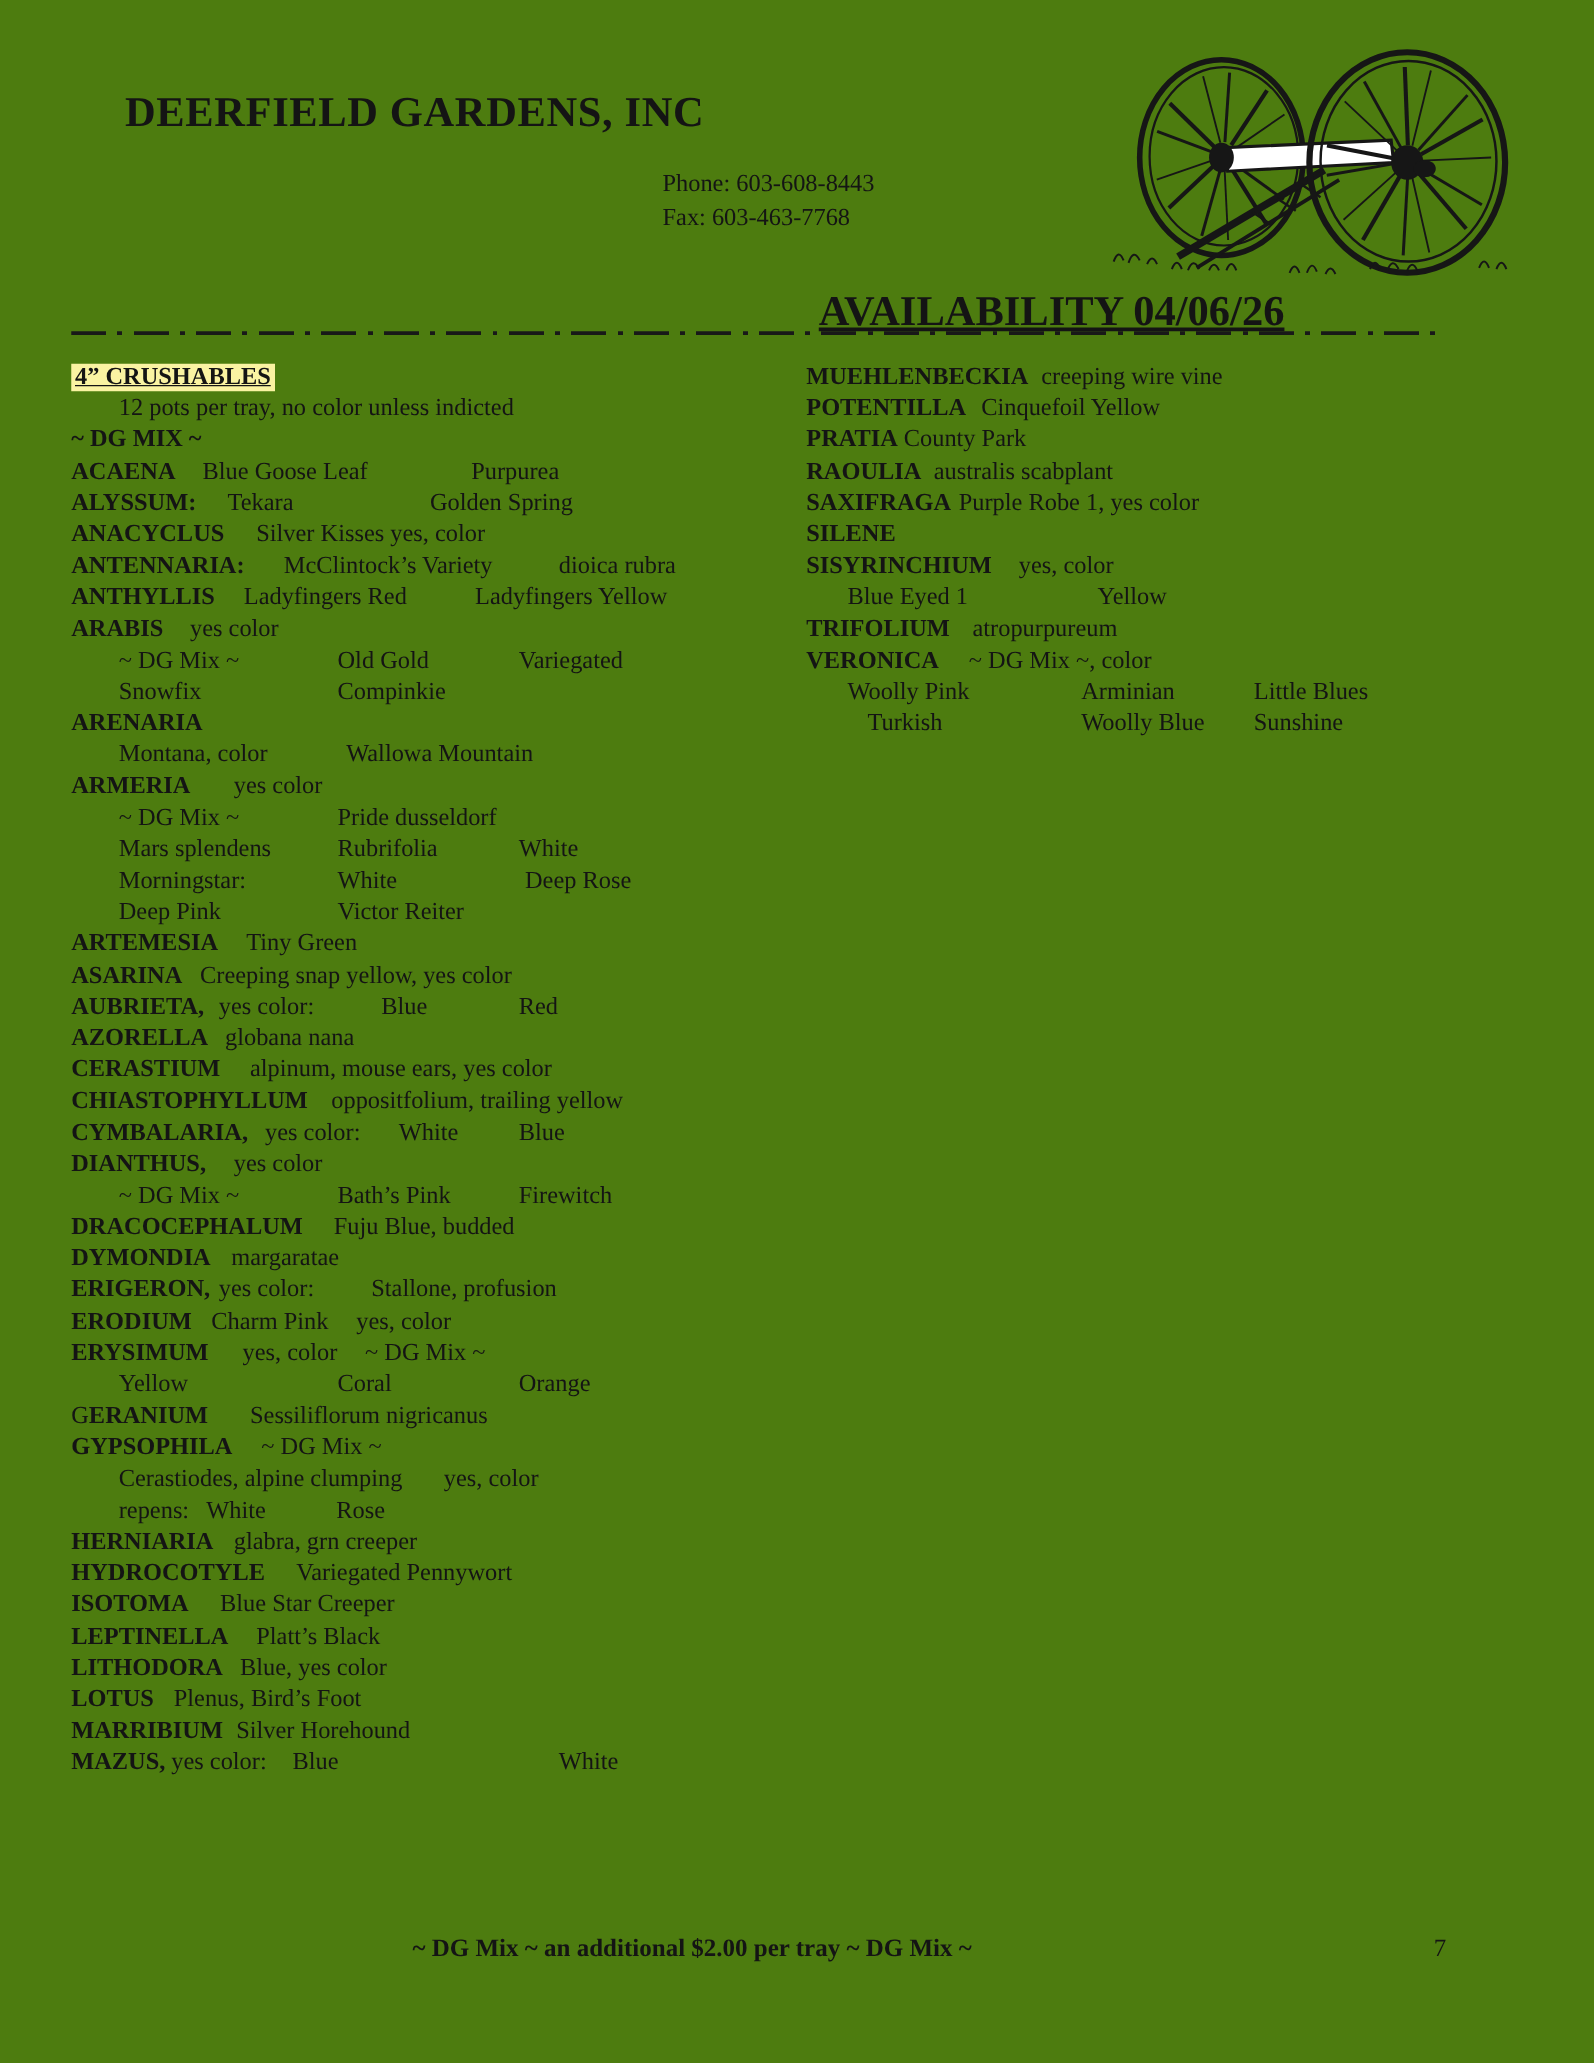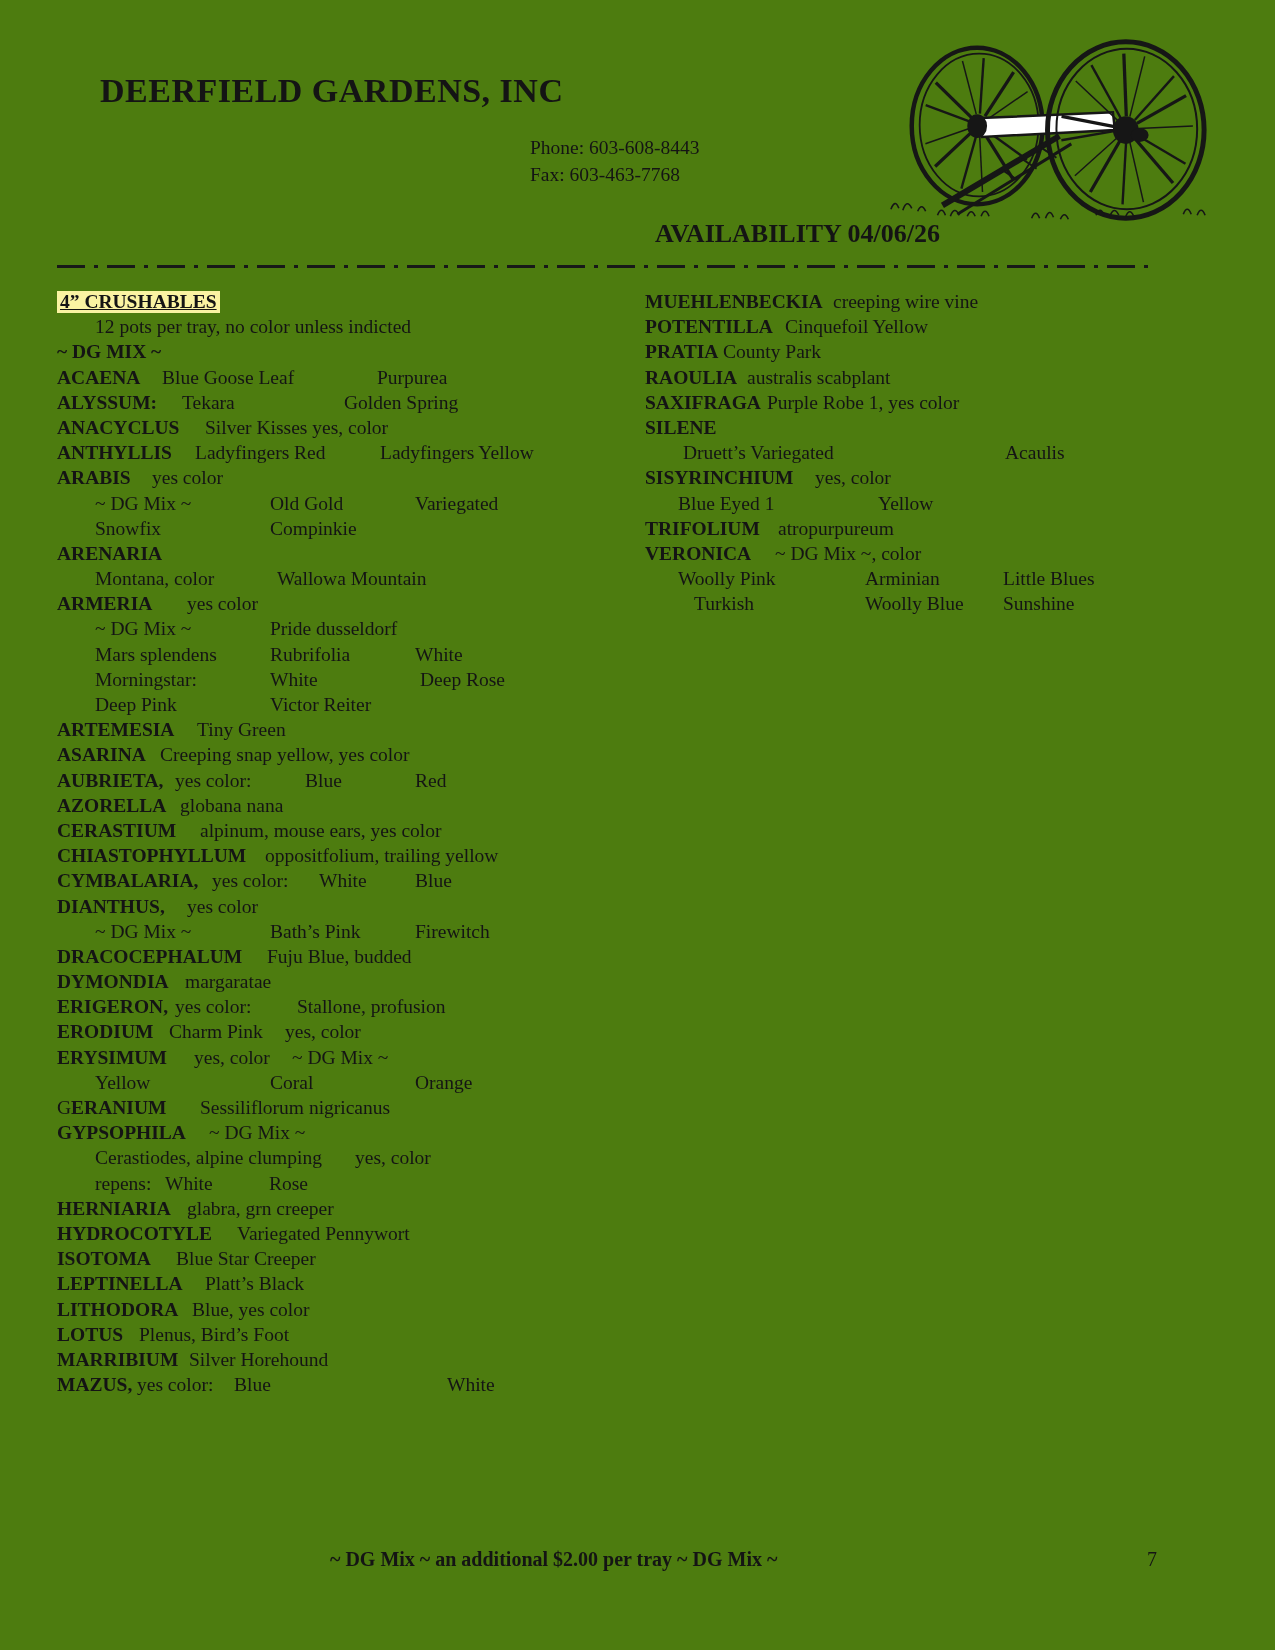--- a/index.html
+++ b/index.html
@@ -7,21 +7,21 @@
     position:relative;width:1275px;height:1650px;margin:0 auto;
     background:#ffffff;color:#141414;overflow:hidden;
     font-family:"Liberation Serif","DejaVu Serif",serif;
   }
   .title{
     position:absolute;left:100px;top:72px;margin:0;
     font-size:34px;font-weight:bold;letter-spacing:.5px;white-space:nowrap;
   }
   .contact{position:absolute;left:57px;top:134px;font-size:19.5px;line-height:27px;white-space:nowrap;}
   .phonefax{position:absolute;left:530px;top:134px;font-size:19.5px;line-height:27px;white-space:nowrap;}
-  .availability{position:absolute;left:655px;top:219px;font-size:26px;font-weight:bold;white-space:nowrap;}
+  .availability{position:absolute;left:655px;top:231px;font-size:34px;font-weight:bold;white-space:nowrap;text-decoration:underline;}
   .cart{position:absolute;left:883px;top:38px;width:332px;height:185px;}
   .divider{
     position:absolute;left:57px;top:265px;width:1098px;height:3px;
     background:repeating-linear-gradient(90deg,#181818 0 28px,transparent 28px 37px,#181818 37px 41px,transparent 41px 50px);
   }
   .col{position:absolute;top:291px;font-size:19.5px;}
   .col-left{left:57px;width:575px;}
   .col-right{left:645px;width:585px;}
   .line{position:relative;height:25.2px;white-space:nowrap;}
   .line span{display:inline-block;}
@@ -110,20 +110,21 @@
 
   <div class="col col-left">
       <div class="line"><span class="seg-b seg-u" style="background-color: rgb(250, 243, 162); padding: 0px 3px;">4” CRUSHABLES</span></div>
       <div class="line">
         <span class="tab" style="left: 38px;">12 pots per tray, no color unless indicted</span>
       </div>
       <div class="line"><span class="seg-b">~ DG MIX ~</span></div>
       <div class="line"><span class="seg-b">ACAENA</span><span class="tab" style="left: 105px;">Blue Goose Leaf</span><span class="tab" style="left: 320px;">Purpurea</span></div>
       <div class="line"><span class="seg-b">ALYSSUM:</span><span class="tab" style="left: 125px;">Tekara</span><span class="tab" style="left: 287px;">Golden Spring</span></div>
       <div class="line"><span class="seg-b">ANACYCLUS</span><span class="tab" style="left: 148px;">Silver Kisses yes, color</span></div>
+      <div class="line"><span class="seg-b">ANTENNARIA:</span><span class="tab" style="left: 170px;">McClintock’s Variety</span><span class="tab" style="left: 390px;">dioica rubra</span></div>
       <div class="line"><span class="seg-b">ANTHYLLIS</span><span class="tab" style="left: 138px;">Ladyfingers Red</span><span class="tab" style="left: 323px;">Ladyfingers Yellow</span></div>
       <div class="line"><span class="seg-b">ARABIS</span><span class="tab" style="left: 95px;">yes color</span></div>
       <div class="line">
         <span class="tab" style="left: 38px;">~ DG Mix ~</span>
         <span class="tab" style="left: 213px;">Old Gold</span>
         <span class="tab" style="left: 358px;">Variegated</span>
       </div>
       <div class="line">
         <span class="tab" style="left: 38px;">Snowfix</span>
         <span class="tab" style="left: 213px;">Compinkie</span>
@@ -195,24 +196,20 @@
       <div class="line"><span class="seg-b">MARRIBIUM</span><span class="tab" style="left: 132px;">Silver Horehound</span></div>
       <div class="line"><span class="seg-b">MAZUS,</span><span class="tab" style="left: 80px;">yes color:</span><span class="tab" style="left: 177px;">Blue</span><span class="tab" style="left: 390px;">White</span></div>
     </div>
   <div class="col col-right">
       <div class="line"><span class="seg-b">MUEHLENBECKIA</span><span class="tab" style="left: 188px;">creeping wire vine</span></div>
       <div class="line"><span class="seg-b">POTENTILLA</span><span class="tab" style="left: 140px;">Cinquefoil Yellow</span></div>
       <div class="line"><span class="seg-b">PRATIA</span><span class="tab" style="left: 78px;">County Park</span></div>
       <div class="line"><span class="seg-b">RAOULIA</span><span class="tab" style="left: 102px;">australis scabplant</span></div>
       <div class="line"><span class="seg-b">SAXIFRAGA</span><span class="tab" style="left: 122px;">Purple Robe 1, yes color</span></div>
       <div class="line"><span class="seg-b">SILENE</span></div>
-      <div class="line">
-        <span class="tab" style="left: 38px;">Druett’s Variegated</span>
-        <span class="tab" style="left: 360px;">Acaulis</span>
-      </div>
       <div class="line"><span class="seg-b">SISYRINCHIUM</span><span class="tab" style="left: 170px;">yes, color</span></div>
       <div class="line">
         <span class="tab" style="left: 33px;">Blue Eyed 1</span>
         <span class="tab" style="left: 233px;">Yellow</span>
       </div>
       <div class="line"><span class="seg-b">TRIFOLIUM</span><span class="tab" style="left: 133px;">atropurpureum</span></div>
       <div class="line"><span class="seg-b">VERONICA</span><span class="tab" style="left: 130px;">~ DG Mix ~, color</span></div>
       <div class="line">
         <span class="tab" style="left: 33px;">Woolly Pink</span>
         <span class="tab" style="left: 220px;">Arminian</span>

